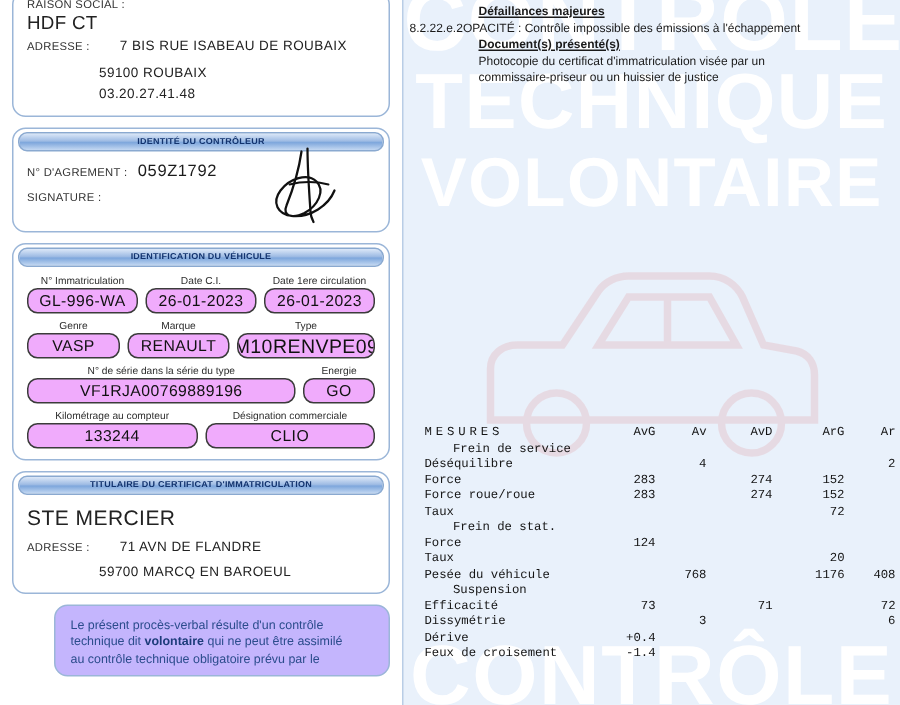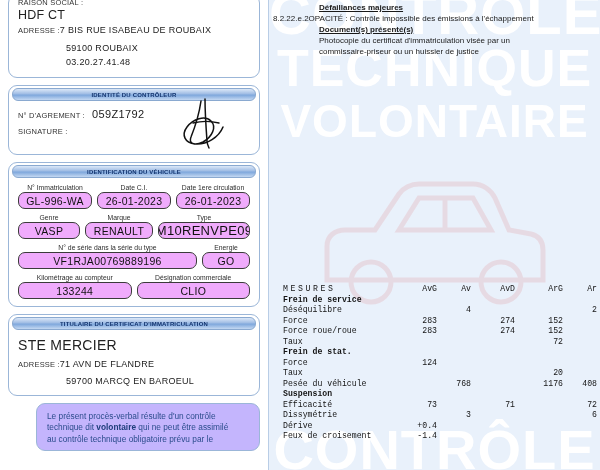--- a/index.html
+++ b/index.html
@@ -38,21 +38,21 @@
     font-size:6px;font-weight:bold;color:#12336e;
     letter-spacing:.15px;white-space:nowrap;
     transform:scaleY(.95);
   }
   .card-body{padding:5px 9px 7px 9px;}
 
   
   .company{padding:3px 9px 8px 9px;}
   .lbl-sm{font-size:7.5px;color:#333;letter-spacing:.2px;}
   .company-name{font-size:12.5px;color:#222;margin:1px 0 3px 0;letter-spacing:.2px;}
-  .addr-row{display:flex;gap:0;align-items:center;}
+  .addr-row{display:flex;gap:20px;align-items:center;}
   .addr-val{font-size:9px;color:#222;letter-spacing:.3px;}
   .indent{margin-left:48px;margin-top:7px;font-size:9px;color:#222;letter-spacing:.3px;line-height:13px;}
 
   
   .ctrl-body{position:relative;height:46px;padding:7px 9px 0 9px;}
   .ctrl-line{display:flex;align-items:baseline;gap:7px;margin-bottom:7px;}
   .ctrl-lbl{font-size:7.5px;color:#333;letter-spacing:.2px;}
   .ctrl-val{font-size:11px;color:#1b1b1b;letter-spacing:.4px;}
   .sig{position:absolute;right:28px;top:-4px;width:60px;height:52px;}
 
@@ -120,21 +120,21 @@
 
   
   .measures{
     position:absolute;left:0;right:0;top:284px;z-index:3;
     font-family:"Liberation Mono", monospace;
     font-size:8.2px;color:#141414;line-height:10.5px;
     padding-left:14px;
   }
   .m-row{display:flex;white-space:pre;}
   .m-name{width:118px;flex:0 0 118px;}
-  .m-name.b{font-weight:bold;}
+  .m-name.b{font-weight:normal;margin-left:19px;}
   .m-c{text-align:right;}
   .c1{width:36px;flex:0 0 36px;}
   .c2{width:34px;flex:0 0 34px;}
   .c3{width:44px;flex:0 0 44px;}
   .c4{width:48px;flex:0 0 48px;}
   .c5{width:34px;flex:0 0 34px;}
   .c6{width:40px;flex:0 0 40px;}
   .hdr{letter-spacing:0px;}
   .mes-title{letter-spacing:2.6px;font-weight:normal;}
 </style>

